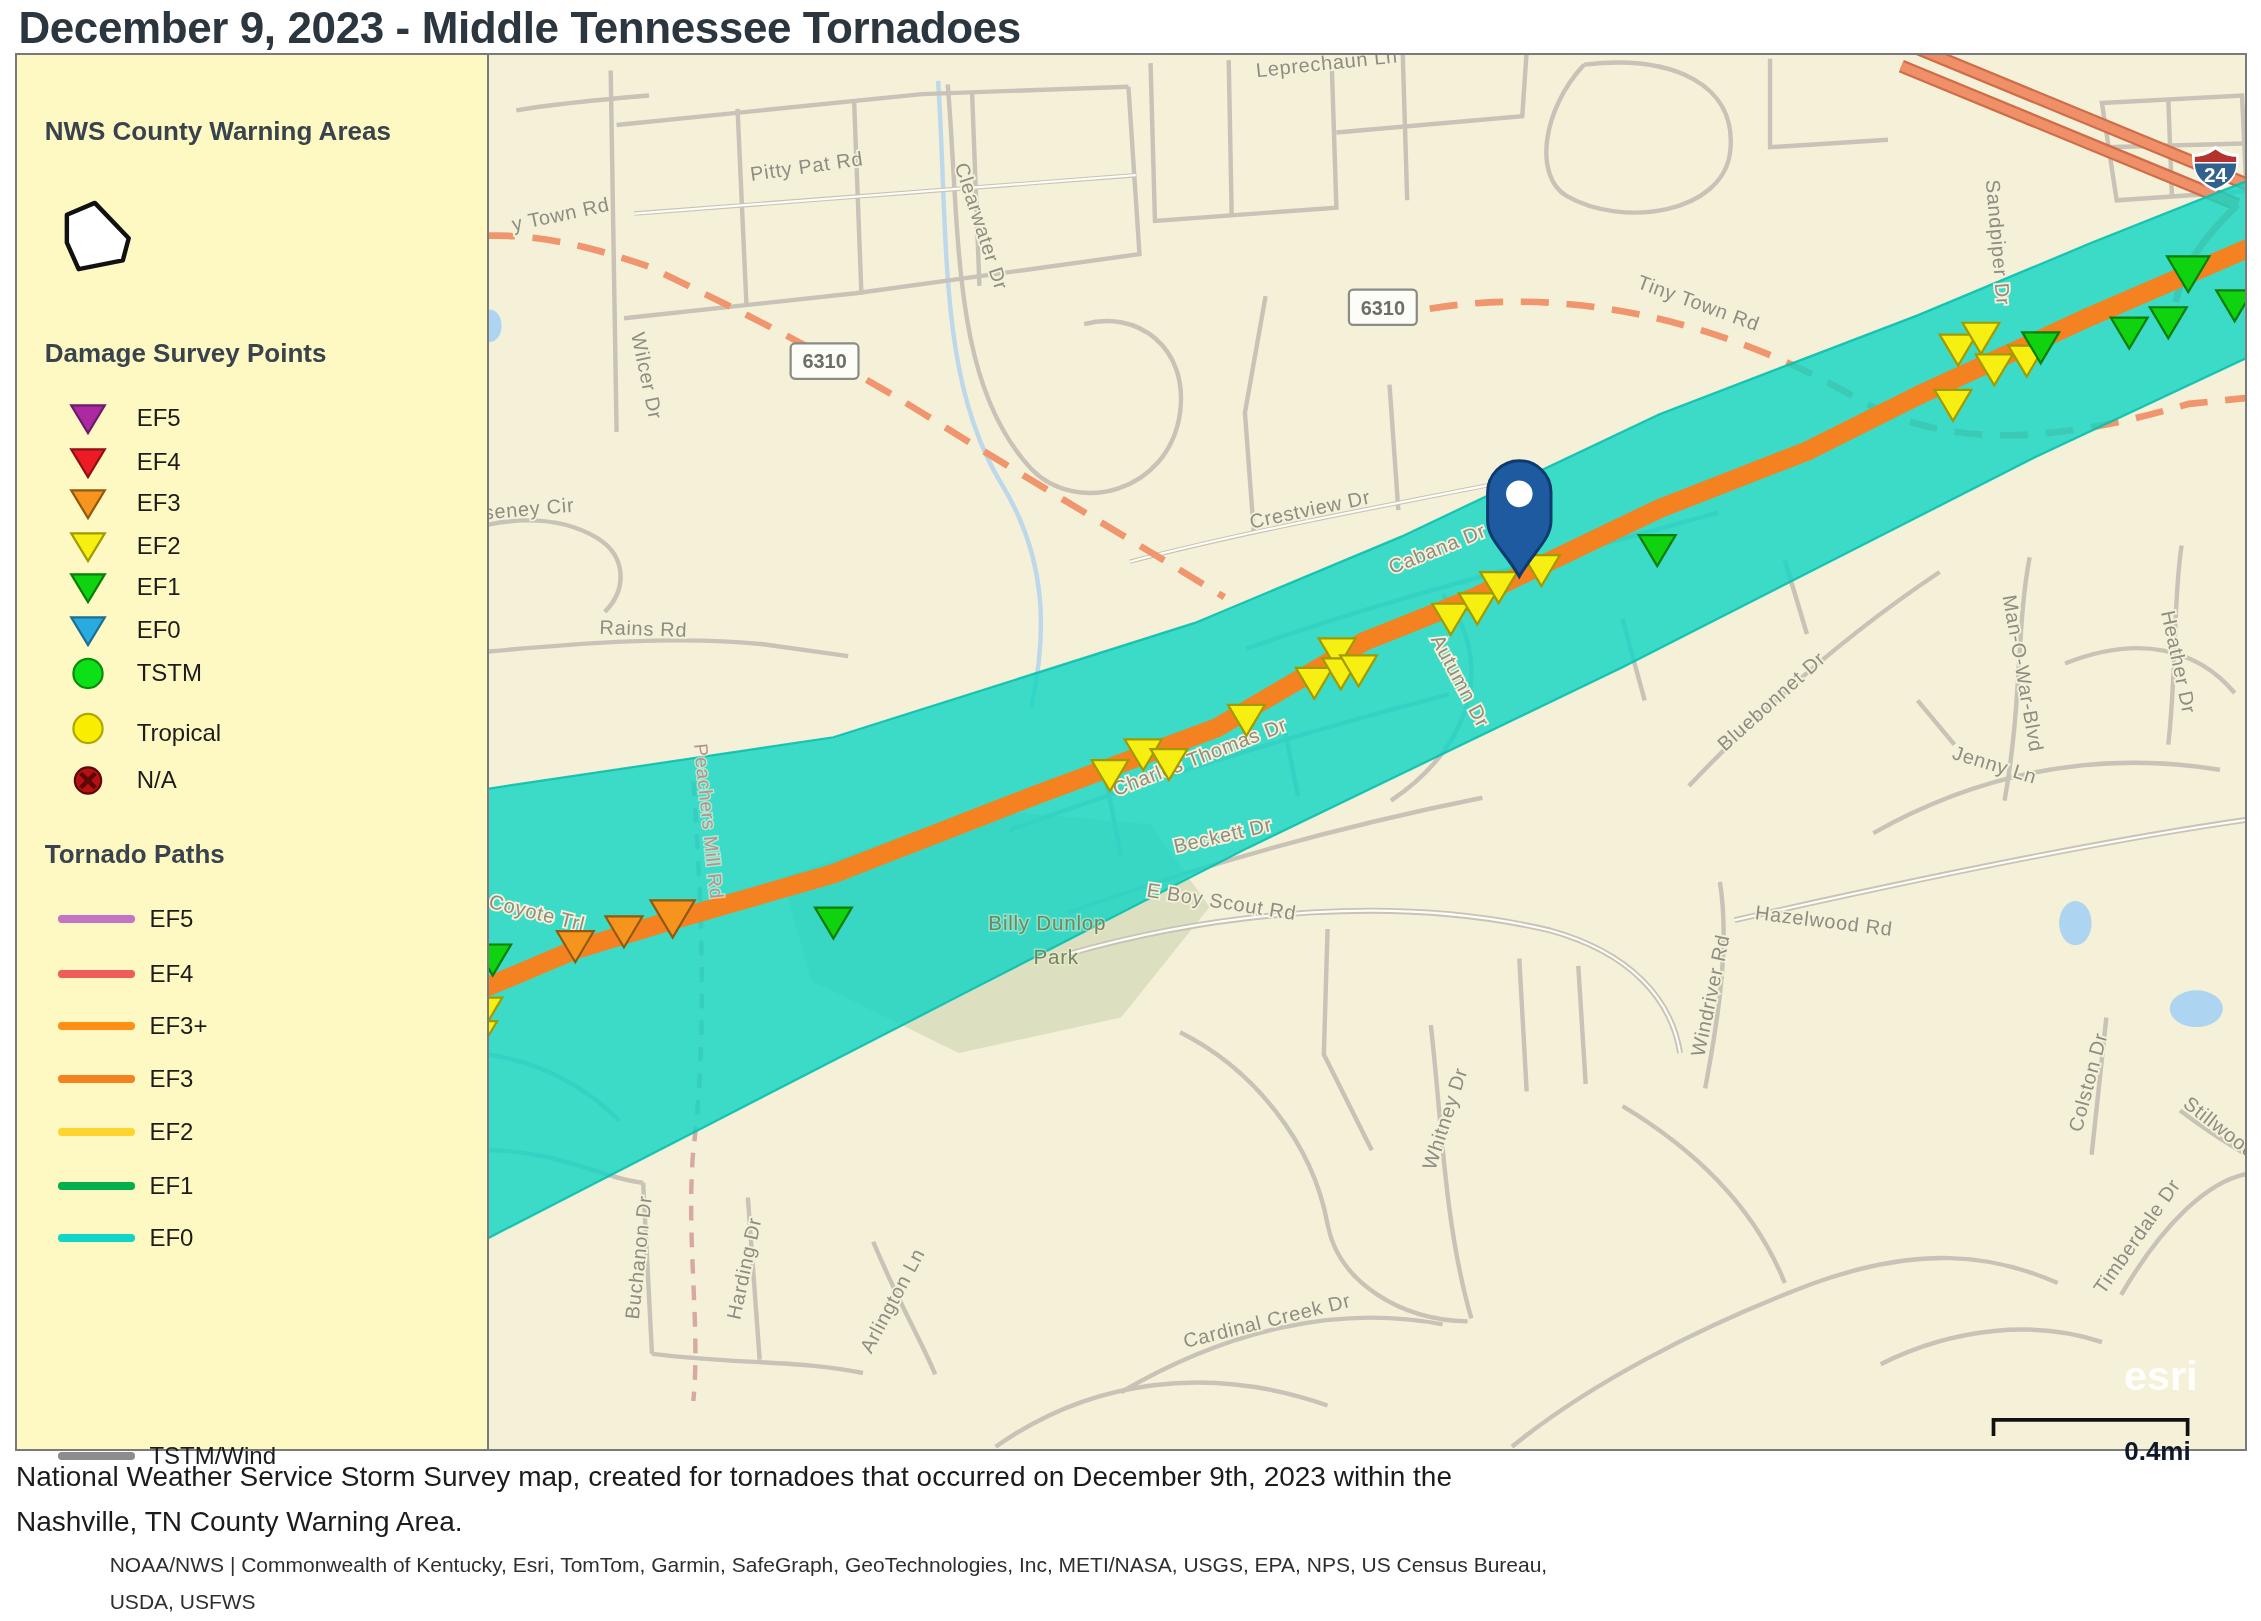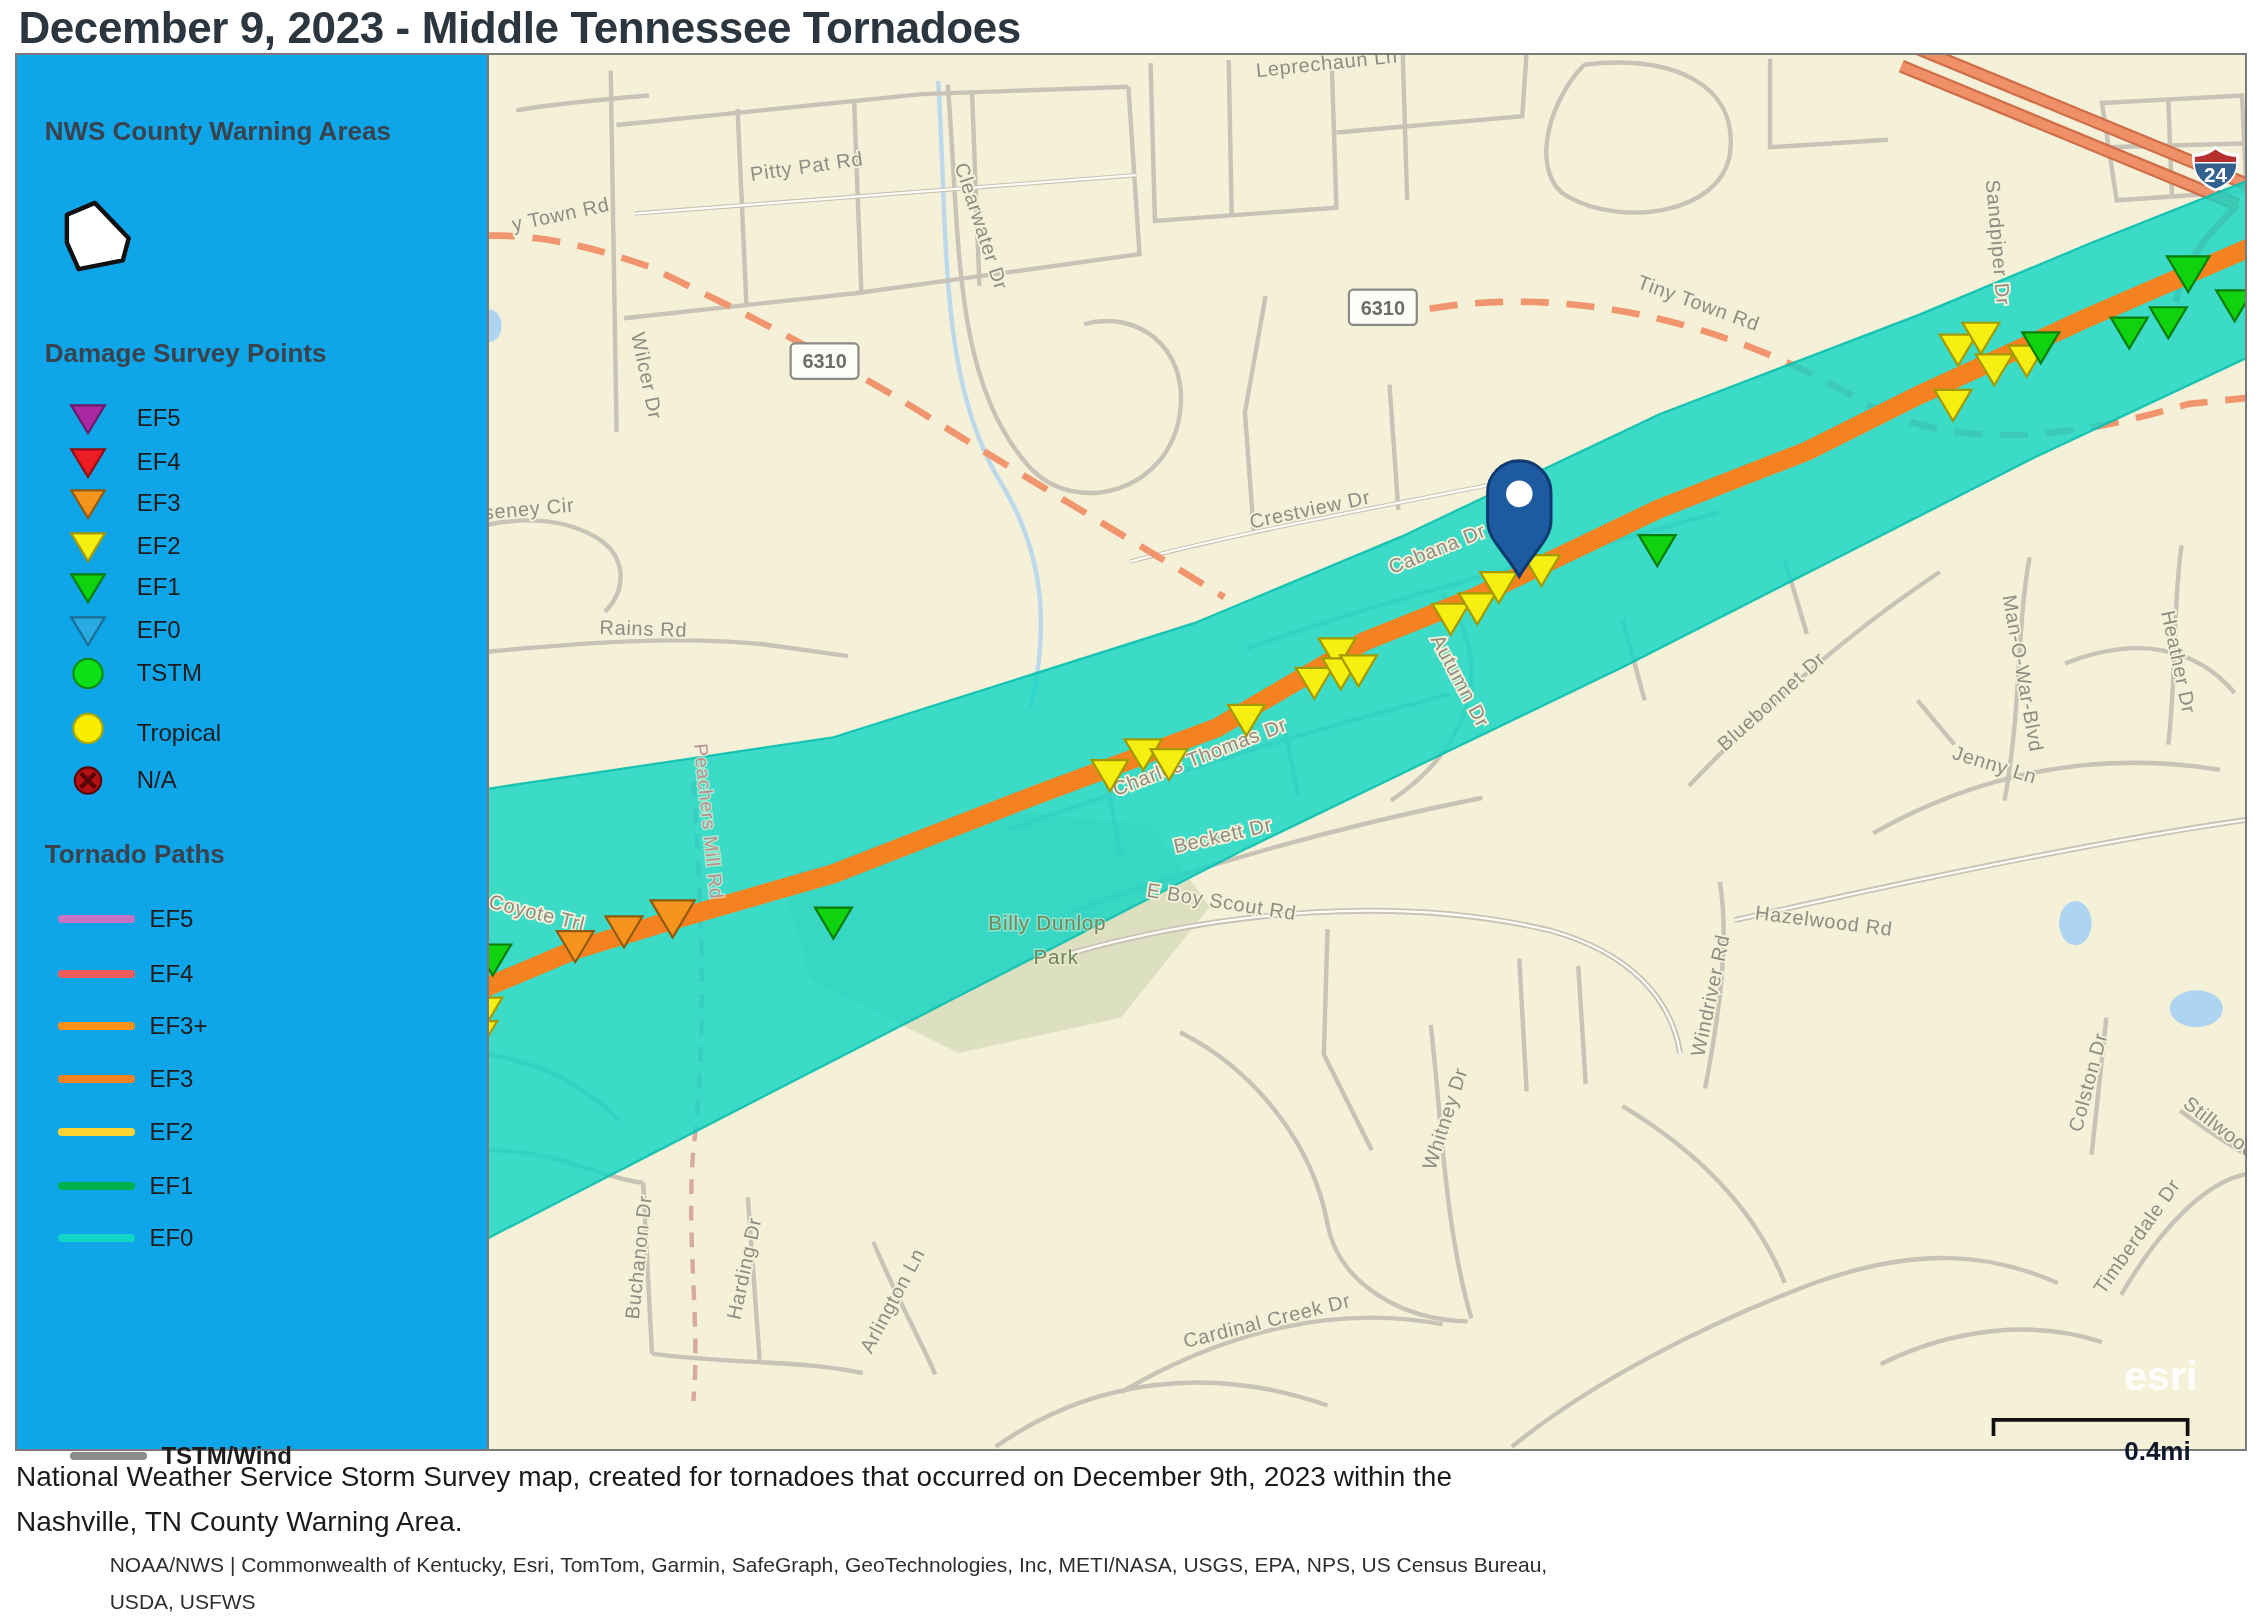--- a/index.html
+++ b/index.html
@@ -1,19 +1,19 @@
 <!DOCTYPE html>
 <html style="font-size:11.8px"><head>
 <meta charset="utf-8">
 <style>
   html,body{margin:0;padding:0;background:#ffffff;}
   body{width:2261px;height:1621px;position:relative;font-family:"Liberation Sans",sans-serif;overflow:hidden;}
   .page-title{position:absolute;left:18.4px;top:2.9px;font-size:44px;font-weight:700;color:#2c363f;letter-spacing:-0.4px;}
   .frame{position:absolute;left:14.7px;top:53px;width:2232px;height:1398px;border:2.2px solid #7a7a7a;box-sizing:border-box;background:#ffffff;}
-  .legend{position:absolute;left:0;top:0;width:470px;height:100%;background:#0ea5e9;}
+  .legend{position:absolute;left:0;top:0;width:470px;height:100%;background:#fef9c3;}
   .map-area{position:absolute;left:470px;top:0;right:0;bottom:0;border-left:2.2px solid #7a7a7a;background:#f4f1d8;}
   .map-area svg{position:absolute;left:0;top:0;width:100%;height:100%;}
   .lg-head{position:absolute;left:28px;font-size:26px;font-weight:700;color:#39434e;line-height:1.25;width:413px;}
   .lrow{position:absolute;display:flex;align-items:center;height:38px;}
   .lrow .mk{width:68px;display:flex;align-items:center;}
   .lrow .lbl{font-size:24px;color:#1c1c1c;}
   .prow{position:absolute;display:flex;align-items:center;height:29.5px;}
   .prow .sw{width:77px;height:8px;border-radius:3.7px;margin-right:8.8px;}
   .prow .lbl{font-size:24px;color:#1c1c1c;margin-left:5.9px;}
   .cwa-icon{position:absolute;left:38px;top:142px;}
@@ -138,21 +138,21 @@
           <span class="lbl">EF2</span>
         </div>
         <div class="prow" style="left: 41px; top: 1116px;">
           <div class="sw" style="background: rgb(0, 176, 79);"></div>
           <span class="lbl">EF1</span>
         </div>
         <div class="prow" style="left: 41px; top: 1168px;">
           <div class="sw" style="background: rgb(18, 214, 197);"></div>
           <span class="lbl">EF0</span>
         </div>
-        <div class="prow" style="left: 53px; top: 1386px; font-weight: bold;">
+        <div class="prow" style="left: 41px; top: 1386px;">
           <div class="sw" style="background: rgb(140, 140, 140);"></div>
           <span class="lbl">TSTM/Wind</span>
         </div>
       </div>
   </div>
 
   <div class="map-area">
     <svg id="mapsvg" viewBox="663 75 2381 1890" preserveAspectRatio="none">
 
       <rect x="663" y="75" width="2381" height="1890" fill="#f4f1d8"></rect>

